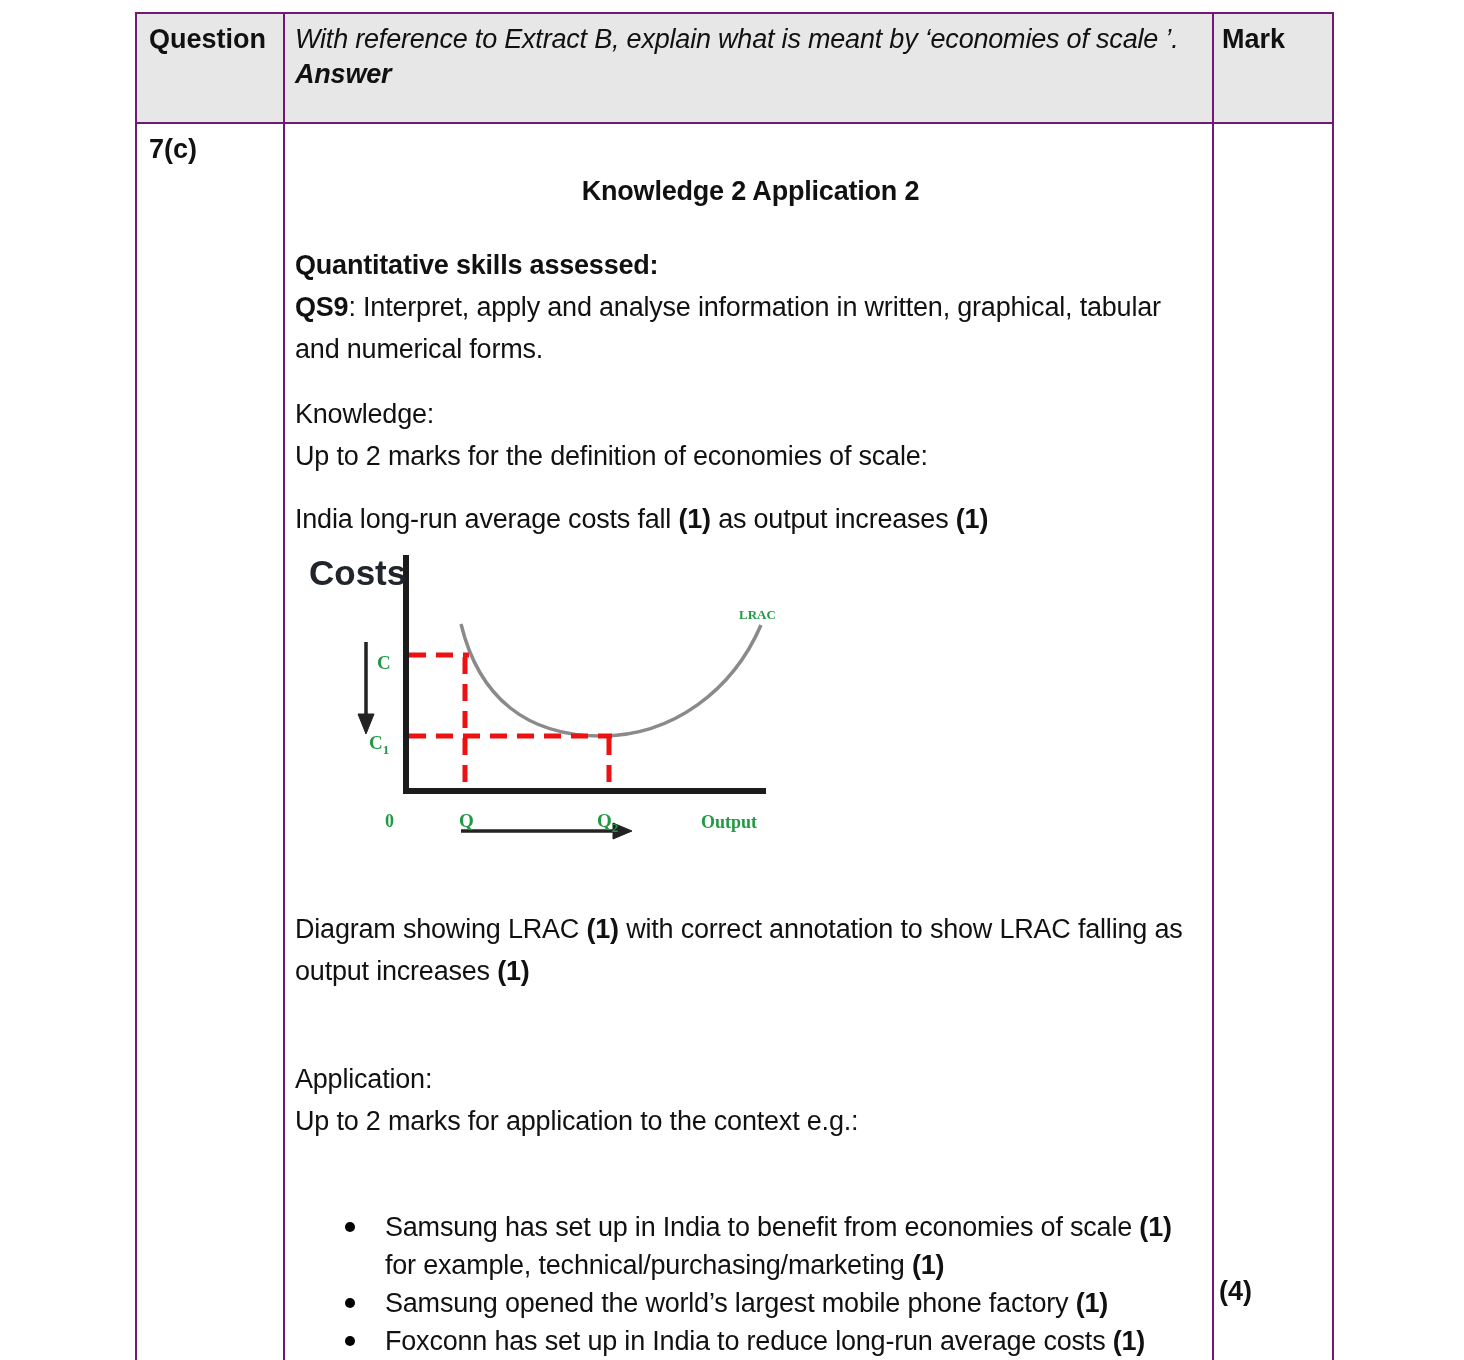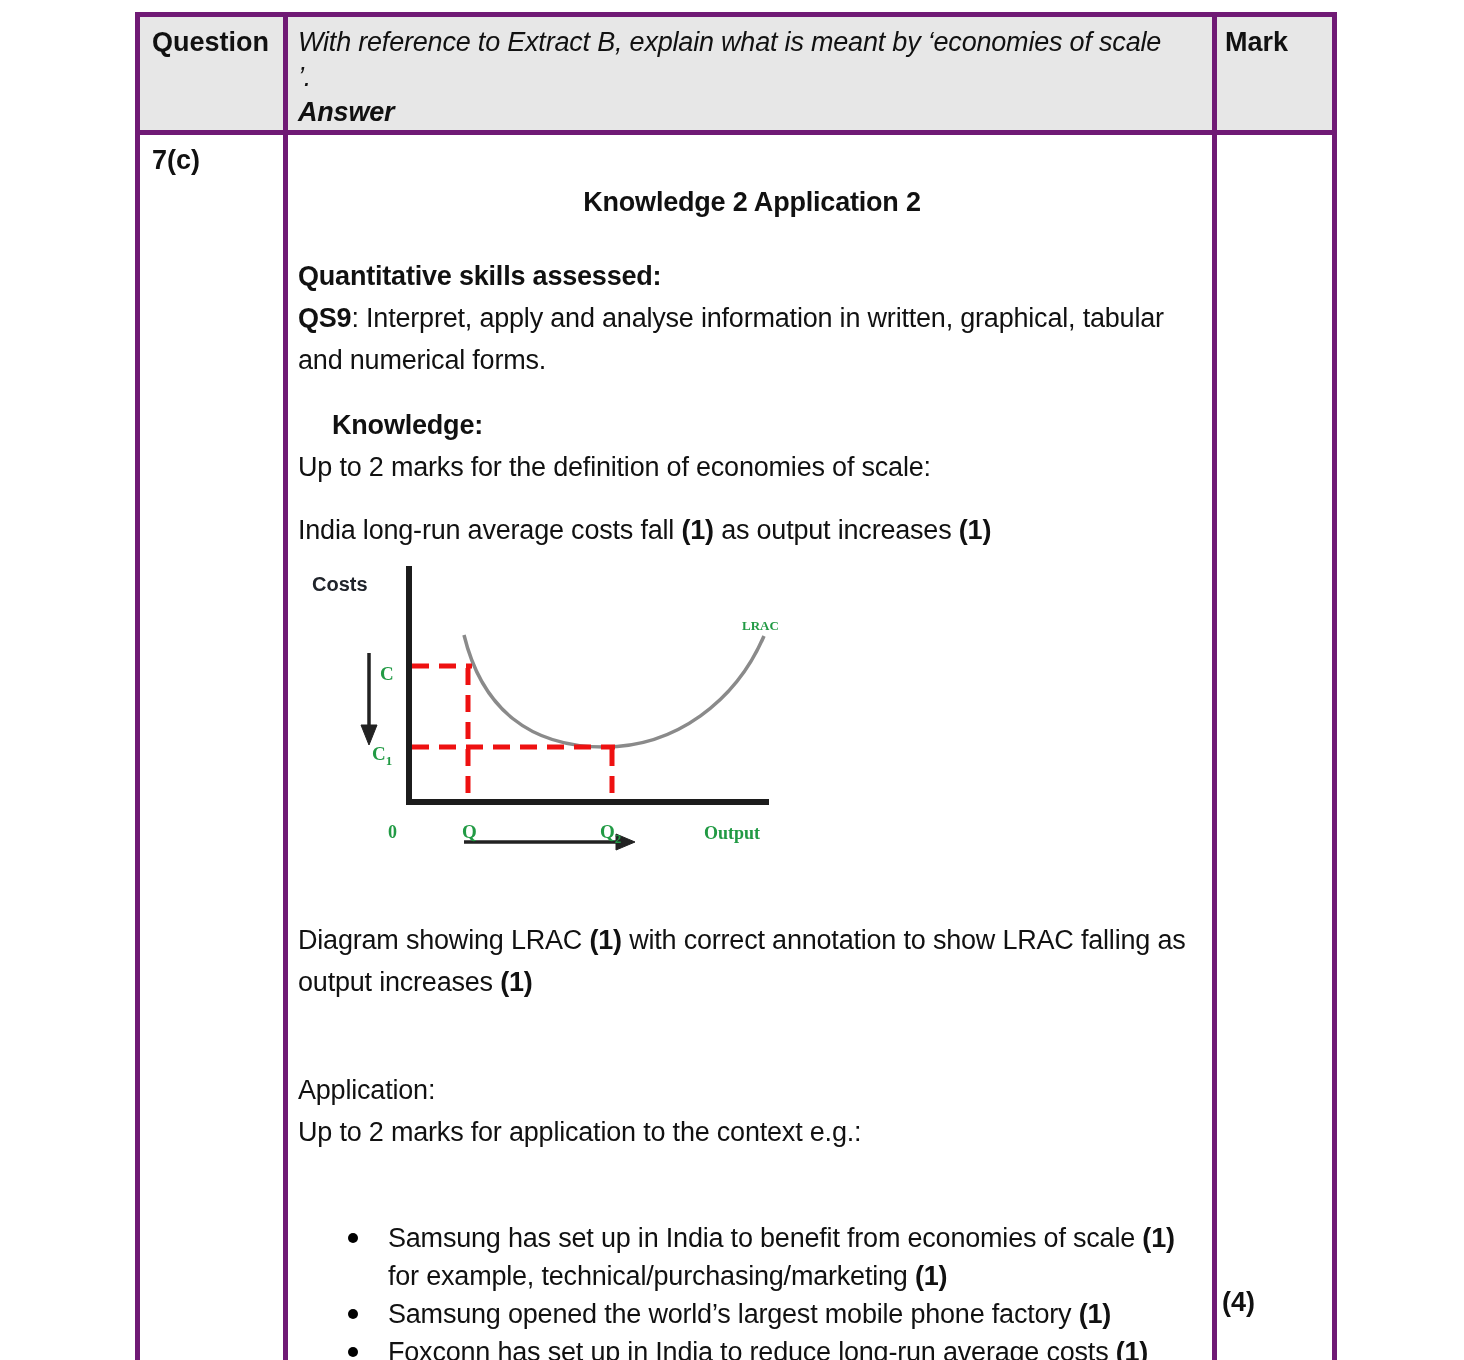--- a/index.html
+++ b/index.html
@@ -3,54 +3,54 @@
 <meta charset="utf-8">
 <style>
   * { box-sizing: border-box; margin: 0; padding: 0; }
   html, body { width: 1464px; height: 1360px; background: #ffffff; }
   body { font-family: "Liberation Sans", "DejaVu Sans", sans-serif; color: #111; position: relative; }
 
   table.ms {
     position: absolute; left: 135px; top: 12px;
     width: 1197px; border-collapse: collapse; table-layout: fixed;
   }
-  table.ms td { border: 5px solid #701a75; vertical-align: top; }
+  table.ms td { border: 2px solid #701a75; vertical-align: top; }
 
   
   tr.hdr td { background: #e7e7e7; height: 110px; font-size: 27px; }
   td.h-question { font-weight: 700; padding: 10px 0 0 12px; }
   td.h-qtext { font-weight: 400; line-height: 35px; padding: 8px 33px 0 10px; letter-spacing: -0.2px; font-style: italic; }
   td.h-qtext .answer-lbl { font-weight: 700; display: block; }
   td.h-mark { font-weight: 700; padding: 10px 0 0 8px; }
 
   
   tr.bodyrow td { height: 1220px; }
   td.qnum-cell { font-weight: 700; font-size: 27px; padding: 10px 0 0 12px; }
   td.body-cell { font-size: 27px; line-height: 42px; padding: 0 6px 0 10px; letter-spacing: -0.2px; position: relative; }
   td.mark-cell { position: relative; font-size: 27px; }
   .mark-val { position: absolute; top: 1152px; left: 5px; font-weight: 700; }
   .p-k2a2 { margin-top: 46px; font-weight: 700; text-align: center; }
   .p-qsh  { margin-top: 32px; font-weight: 700; }
-  .p-kh   { margin-top: 23px; font-weight: 700; margin-left: 34px; }
+  .p-kh   { margin-top: 23px; font-weight: 400; }
   .p-def  { margin-top: 21px; }
   .p-cap  { margin-top: 26px; }
   .p-apph { margin-top: 66px; font-weight: 400; }
 
   ul.bullets { margin-top: 66px; list-style: none; padding-left: 90px; line-height: 38px; }
   ul.bullets li { position: relative; }
   ul.bullets li + li { margin-top: 0px; }
   ul.bullets li::before {
     content: ""; position: absolute; left: -40px; top: 14px;
     width: 10px; height: 10px; border-radius: 50%; background: #000;
   }
 
   
   .diagram { position: relative; margin-top: 10px; margin-left: 8px; width: 500px; height: 332px; }
   .diagram svg { position: absolute; left: 0; top: 0; }
-  .costs-lbl { position: absolute; left: 6px; top: 2px; font-size: 20px; font-weight: 600; color: #20242b; letter-spacing: 0; }
+  .costs-lbl { position: absolute; left: 6px; top: 2px; font-size: 35px; font-weight: 600; color: #20242b; letter-spacing: 0; }
   .dlab { position: absolute; font-family: "Liberation Serif", "DejaVu Serif", serif; font-weight: 700; color: #219a44; letter-spacing: 0; }
   .lab-lrac   { left: 436px; top: 44px;  font-size: 13px; }
   .lab-c      { left: 74px;  top: 92px;  font-size: 19px; }
   .lab-c1     { left: 66px;  top: 172px; font-size: 19px; }
   .lab-0      { left: 82px;  top: 250px; font-size: 18px; }
   .lab-q      { left: 156px; top: 250px; font-size: 19px; }
   .lab-q2     { left: 294px; top: 250px; font-size: 19px; }
   .lab-output { left: 398px; top: 251px; font-size: 18px; }
   .dlab sub { font-size: 13px; vertical-align: -5px; }
 </style>

